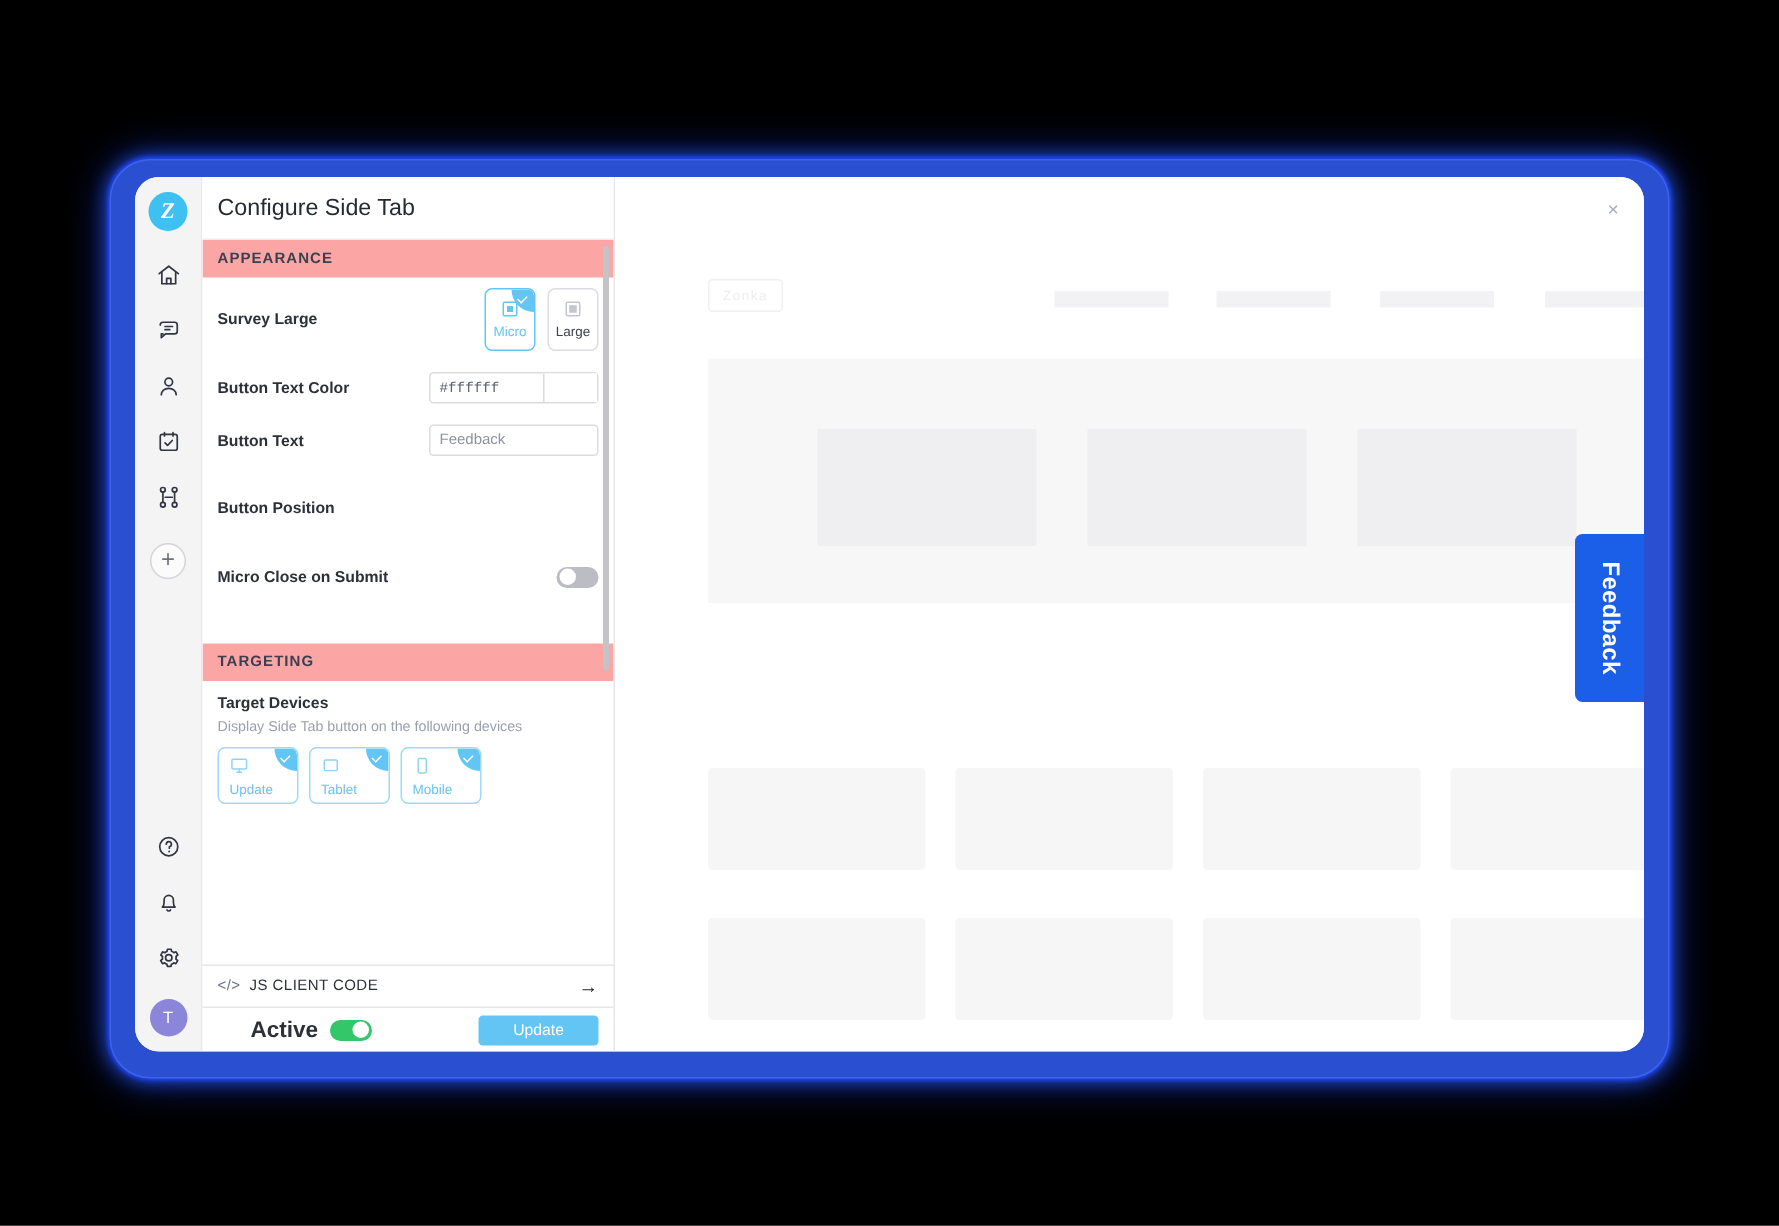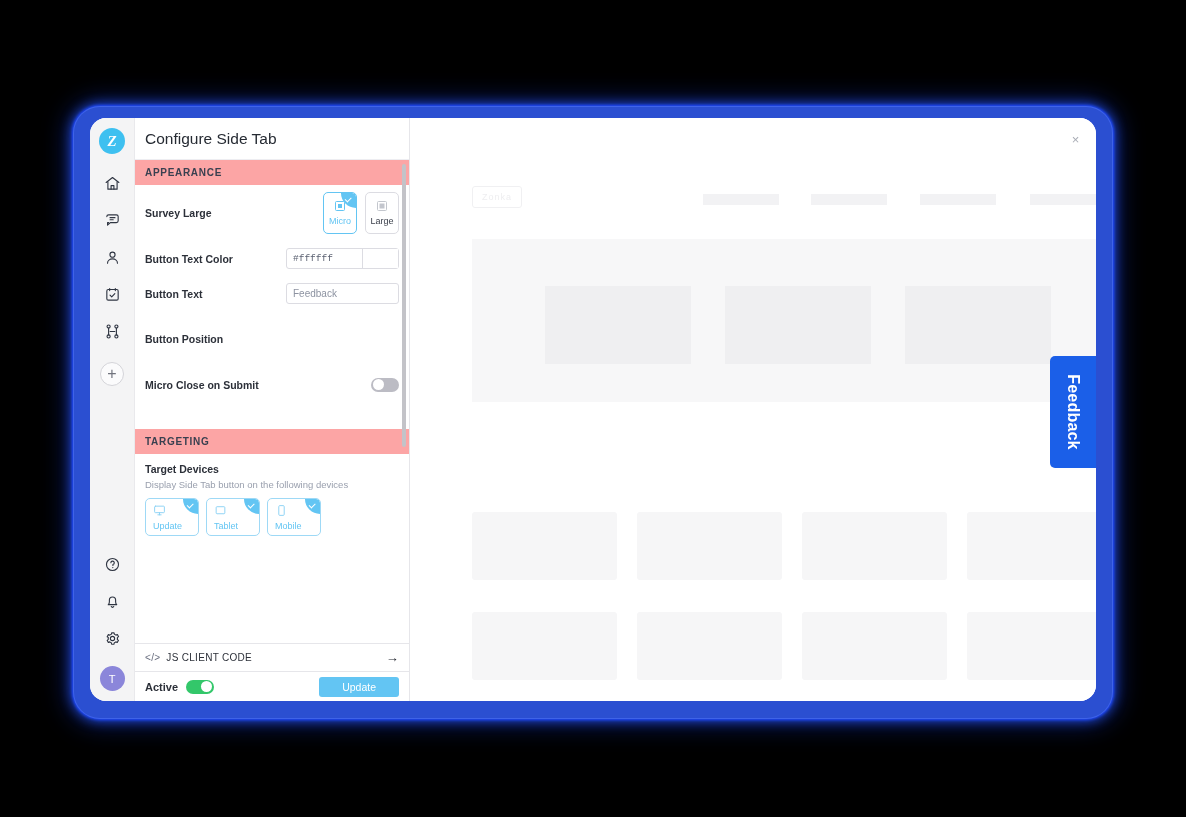--- a/index.html
+++ b/index.html
@@ -216,21 +216,21 @@
     font-size: 10px; color: #2c3039; letter-spacing: .3px;
   }
   #js-row .code { color: #6b7080; margin-right: 6px; font-size: 10px; }
   #js-row .arrow { margin-left: auto; font-size: 13px; color: #22262f; }
   #foot-row {
     height: 30px; flex: 0 0 30px;
     border-top: 1px solid #e6e6ea;
     display: flex; align-items: center; padding: 0 10px;
     gap: 8px;
   }
-  #foot-row .act { font-size: 11px; color: #2c3039; font-weight: 600; }
+  #foot-row .act { font-size: 15px; color: #2c3039; font-weight: 600; margin-left: 22px; }
   #update-btn {
     margin-left: auto;
     background: #63c5f3; color: #fff;
     border: none; border-radius: 3px;
     font-size: 10.5px; padding: 4px 23px;
     font-family: "Liberation Sans", sans-serif;
   }
 
   
   #preview {

